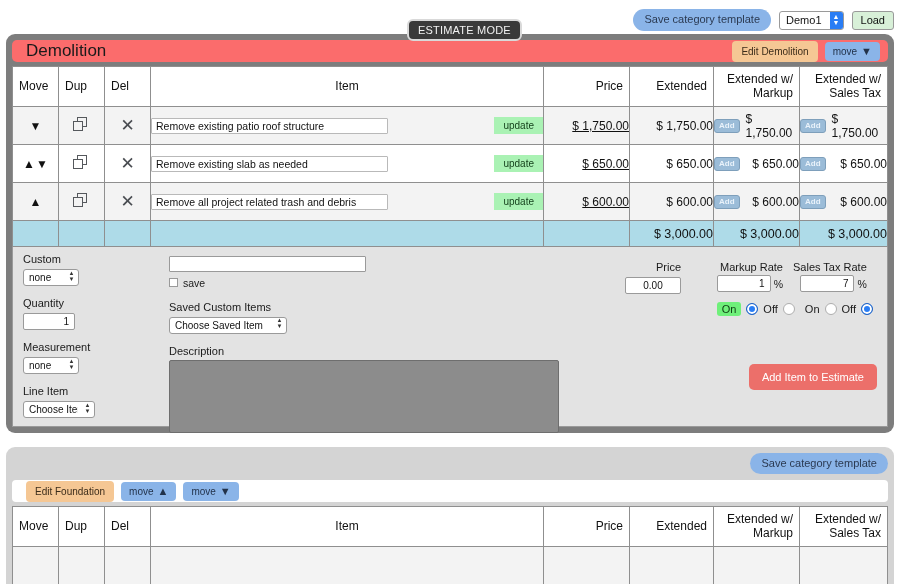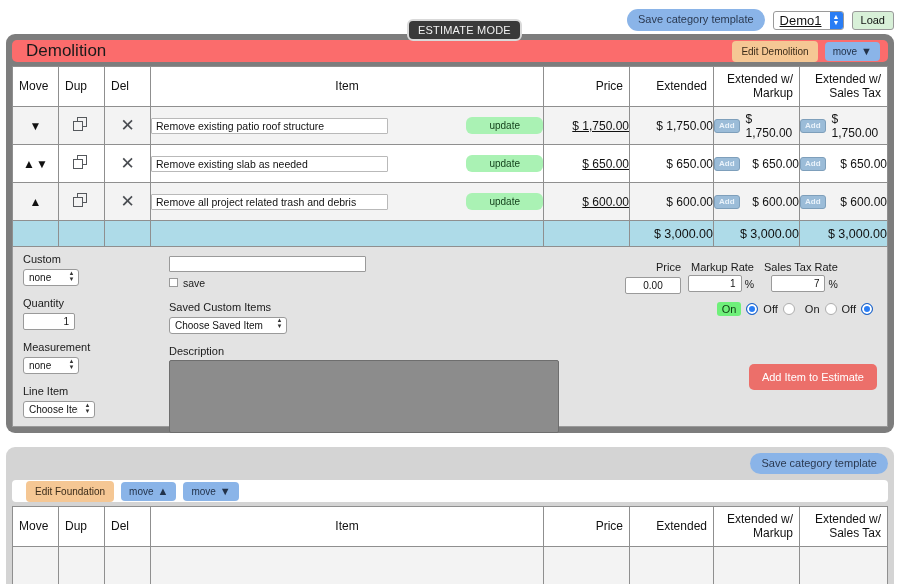--- a/index.html
+++ b/index.html
@@ -20,21 +20,21 @@
   .btn-blue {
     background:#8ab4e8; color:#2b3a52; border:none; border-radius:11px;
     font-size:11px; padding:4px 11px; font-family:"Liberation Sans",sans-serif;
     cursor:pointer; line-height:1.2;
   }
   .sel-wrap {
     display:inline-flex; align-items:stretch; border:1px solid #9a9a9a;
     border-radius:3px; background:#fff; overflow:hidden; height:19px;
   }
   .sel-wrap .sel-text {
-    font-size:13px; padding:2px 8px 2px 6px; color:#111; display:flex; align-items:center;text-decoration:underline;
+    font-size:11px; padding:2px 8px 2px 6px; color:#111; display:flex; align-items:center;
   }
   .sel-wrap .sel-arrow {
     width:13px; background:#2a7df4; color:#fff; display:flex; flex-direction:column;
     align-items:center; justify-content:center; font-size:7px; line-height:6px;
   }
   .btn-load {
     background:#d8f0d8; border:1px solid #9a9a9a; border-radius:3px;
     font-size:11px; padding:2px 8px; color:#111; height:19px; cursor:pointer;
     font-family:"Liberation Sans",sans-serif;
   }
@@ -103,21 +103,21 @@
 
   td.item-cell { padding:0 8px; }
   .item-inner { display:flex; align-items:center; gap:10px; }
   .item-input {
     flex:1; max-width:237px; height:16px; border:1px solid #b9b9b9; background:#fff;
     font-size:10.5px; color:#111; padding:1px 4px; font-family:"Liberation Sans",sans-serif;
     border-radius:1px;
   }
   .update-btn {
     margin-left:auto; background:#aaf2b4; color:#16431d; border:none;
-    font-size:10px; padding:3px 23px; border-radius:6px; cursor:pointer;
+    font-size:10px; padding:3px 9px; border-radius:0; cursor:pointer;
     font-family:"Liberation Sans",sans-serif;
   }
   td.num { text-align:right; padding:0 8px; vertical-align:middle; }
   .price-link { color:#111; text-decoration:underline; cursor:pointer; font-size:12px; }
   td.addcell { padding:0 8px 0 5px; vertical-align:middle; }
   .addcell-inner { display:flex; align-items:center; justify-content:space-between; gap:6px; }
   .add-btn {
     background:#9bbcd8; color:#e9f2fa; border:1px solid #7e9fbb; border-radius:3px;
     font-size:8px; font-weight:bold; padding:2px 4px; line-height:1; cursor:pointer;
     font-family:"Liberation Sans",sans-serif;
@@ -164,21 +164,21 @@
     border-radius:2px; margin-top:3px;
   }
   .col-price { width:120px; padding-top:8px; text-align:right; }
   .price-field { width:56px; text-align:center; }
   .col-rates { margin-left:auto; padding-top:8px; padding-right:4px; }
   .rates-row { display:flex; gap:10px; }
   .rate-block { text-align:right; }
   .rate-inline { display:flex; align-items:center; gap:3px; justify-content:flex-end; }
   .rate-input { width:54px; }
   .pct { font-size:10.5px; color:#1a1a1a; }
-  .toggle-row { display:flex; gap:10px; margin-top:10px; justify-content:flex-end;margin-left:29px; }
+  .toggle-row { display:flex; gap:10px; margin-top:10px; justify-content:flex-end; }
   .toggle-grp { display:flex; align-items:center; gap:5px; }
   .tg-on-hl {
     background:#6ff07a; border-radius:3px; padding:1px 5px; font-size:11px; color:#0d3d13;
   }
   .tg-txt { font-size:11px; color:#1a1a1a; }
   .radio { width:12px; height:12px; border-radius:50%; border:1px solid #aeaeae; background:#fff; display:inline-block; cursor:pointer; }
   .radio.on { background:#2a7df4; border-color:#1f63c4; box-shadow: inset 0 0 0 2px #fff; }
   .btn-add-estimate {
     position:absolute; right:10px; bottom:36px;
     background:#ec6f6a; color:#fff; border:none; border-radius:5px;

